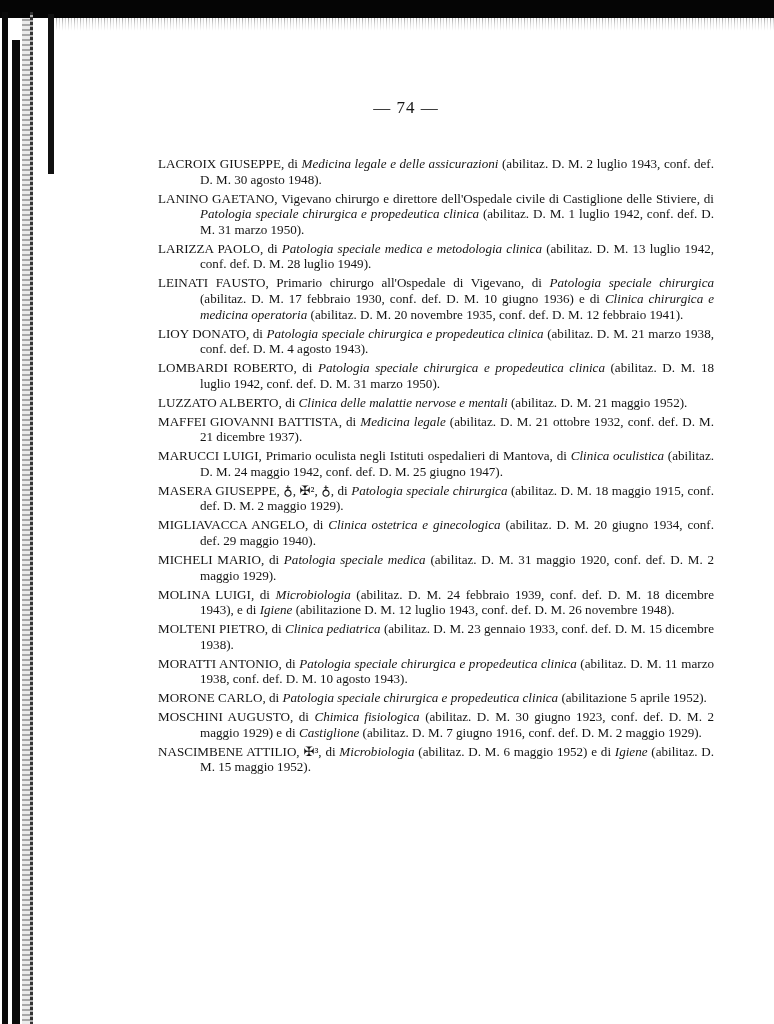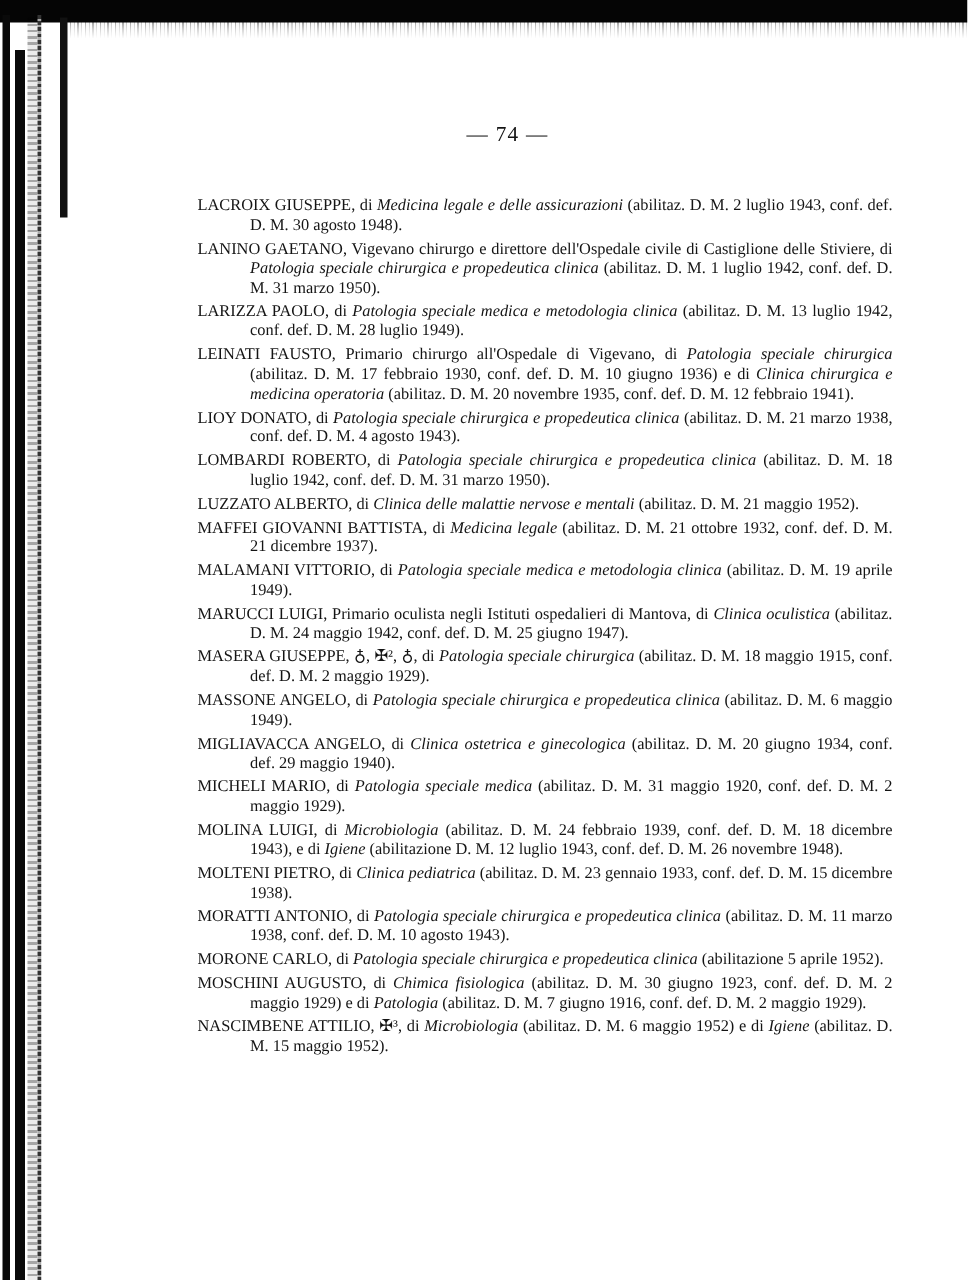--- a/index.html
+++ b/index.html
@@ -62,25 +62,23 @@
 
 <div class="entries">
   <p class="entry"><span class="name">LACROIX GIUSEPPE</span><span>, di </span><i>Medicina legale e delle assicurazioni</i><span> (abilitaz. D. M. 2 luglio 1943, conf. def. D. M. 30 agosto 1948).</span></p>
   <p class="entry"><span class="name">LANINO GAETANO</span><span>, Vigevano chirurgo e direttore dell'Ospedale civile di Castiglione delle Stiviere, di </span><i>Patologia speciale chirurgica e propedeutica clinica</i><span> (abilitaz. D. M. 1 luglio 1942, conf. def. D. M. 31 marzo 1950).</span></p>
   <p class="entry"><span class="name">LARIZZA PAOLO</span><span>, di </span><i>Patologia speciale medica e metodologia clinica</i><span> (abilitaz. D. M. 13 luglio 1942, conf. def. D. M. 28 luglio 1949).</span></p>
   <p class="entry"><span class="name">LEINATI FAUSTO</span><span>, Primario chirurgo all'Ospedale di Vigevano, di </span><i>Patologia speciale chirurgica</i><span> (abilitaz. D. M. 17 febbraio 1930, conf. def. D. M. 10 giugno 1936) e di </span><i>Clinica chirurgica e medicina operatoria</i><span> (abilitaz. D. M. 20 novembre 1935, conf. def. D. M. 12 febbraio 1941).</span></p>
   <p class="entry"><span class="name">LIOY DONATO</span><span>, di </span><i>Patologia speciale chirurgica e propedeutica clinica</i><span> (abilitaz. D. M. 21 marzo 1938, conf. def. D. M. 4 agosto 1943).</span></p>
   <p class="entry"><span class="name">LOMBARDI ROBERTO</span><span>, di </span><i>Patologia speciale chirurgica e propedeutica clinica</i><span> (abilitaz. D. M. 18 luglio 1942, conf. def. D. M. 31 marzo 1950).</span></p>
   <p class="entry"><span class="name">LUZZATO ALBERTO</span><span>, di </span><i>Clinica delle malattie nervose e mentali</i><span> (abilitaz. D. M. 21 maggio 1952).</span></p>
   <p class="entry"><span class="name">MAFFEI GIOVANNI BATTISTA</span><span>, di </span><i>Medicina legale</i><span> (abilitaz. D. M. 21 ottobre 1932, conf. def. D. M. 21 dicembre 1937).</span></p>
-  <p class="entry"><span class="name">MALAMANI VITTORIO</span><span>, di </span><i>Patologia speciale medica e metodologia clinica</i><span> (abilitaz. D. M. 19 aprile 1949).</span></p>
   <p class="entry"><span class="name">MARUCCI LUIGI</span><span>, Primario oculista negli Istituti ospedalieri di Mantova, di </span><i>Clinica oculistica</i><span> (abilitaz. D. M. 24 maggio 1942, conf. def. D. M. 25 giugno 1947).</span></p>
   <p class="entry"><span class="name">MASERA GIUSEPPE</span><span>, ♁, ✠², ♁, di </span><i>Patologia speciale chirurgica</i><span> (abilitaz. D. M. 18 maggio 1915, conf. def. D. M. 2 maggio 1929).</span></p>
-  <p class="entry"><span class="name">MASSONE ANGELO</span><span>, di </span><i>Patologia speciale chirurgica e propedeutica clinica</i><span> (abilitaz. D. M. 6 maggio 1949).</span></p>
   <p class="entry"><span class="name">MIGLIAVACCA ANGELO</span><span>, di </span><i>Clinica ostetrica e ginecologica</i><span> (abilitaz. D. M. 20 giugno 1934, conf. def. 29 maggio 1940).</span></p>
   <p class="entry"><span class="name">MICHELI MARIO</span><span>, di </span><i>Patologia speciale medica</i><span> (abilitaz. D. M. 31 maggio 1920, conf. def. D. M. 2 maggio 1929).</span></p>
   <p class="entry"><span class="name">MOLINA LUIGI</span><span>, di </span><i>Microbiologia</i><span> (abilitaz. D. M. 24 febbraio 1939, conf. def. D. M. 18 dicembre 1943), e di </span><i>Igiene</i><span> (abilitazione D. M. 12 luglio 1943, conf. def. D. M. 26 novembre 1948).</span></p>
   <p class="entry"><span class="name">MOLTENI PIETRO</span><span>, di </span><i>Clinica pediatrica</i><span> (abilitaz. D. M. 23 gennaio 1933, conf. def. D. M. 15 dicembre 1938).</span></p>
   <p class="entry"><span class="name">MORATTI ANTONIO</span><span>, di </span><i>Patologia speciale chirurgica e propedeutica clinica</i><span> (abilitaz. D. M. 11 marzo 1938, conf. def. D. M. 10 agosto 1943).</span></p>
   <p class="entry"><span class="name">MORONE CARLO</span><span>, di </span><i>Patologia speciale chirurgica e propedeutica clinica</i><span> (abilitazione 5 aprile 1952).</span></p>
-  <p class="entry"><span class="name">MOSCHINI AUGUSTO</span><span>, di </span><i>Chimica fisiologica</i><span> (abilitaz. D. M. 30 giugno 1923, conf. def. D. M. 2 maggio 1929) e di </span><i>Patologia</i><span> (abilitaz. D. M. 7 giugno 1916, conf. def. D. M. 2 maggio 1929).</span></p>
+  <p class="entry"><span class="name">MOSCHINI AUGUSTO</span><span>, di </span><i>Chimica fisiologica</i><span> (abilitaz. D. M. 30 giugno 1923, conf. def. D. M. 2 maggio 1929) e di </span><i>Castiglione</i><span> (abilitaz. D. M. 7 giugno 1916, conf. def. D. M. 2 maggio 1929).</span></p>
   <p class="entry"><span class="name">NASCIMBENE ATTILIO</span><span>, ✠³, di </span><i>Microbiologia</i><span> (abilitaz. D. M. 6 maggio 1952) e di </span><i>Igiene</i><span> (abilitaz. D. M. 15 maggio 1952).</span></p>
 </div>
 
 </body></html>

